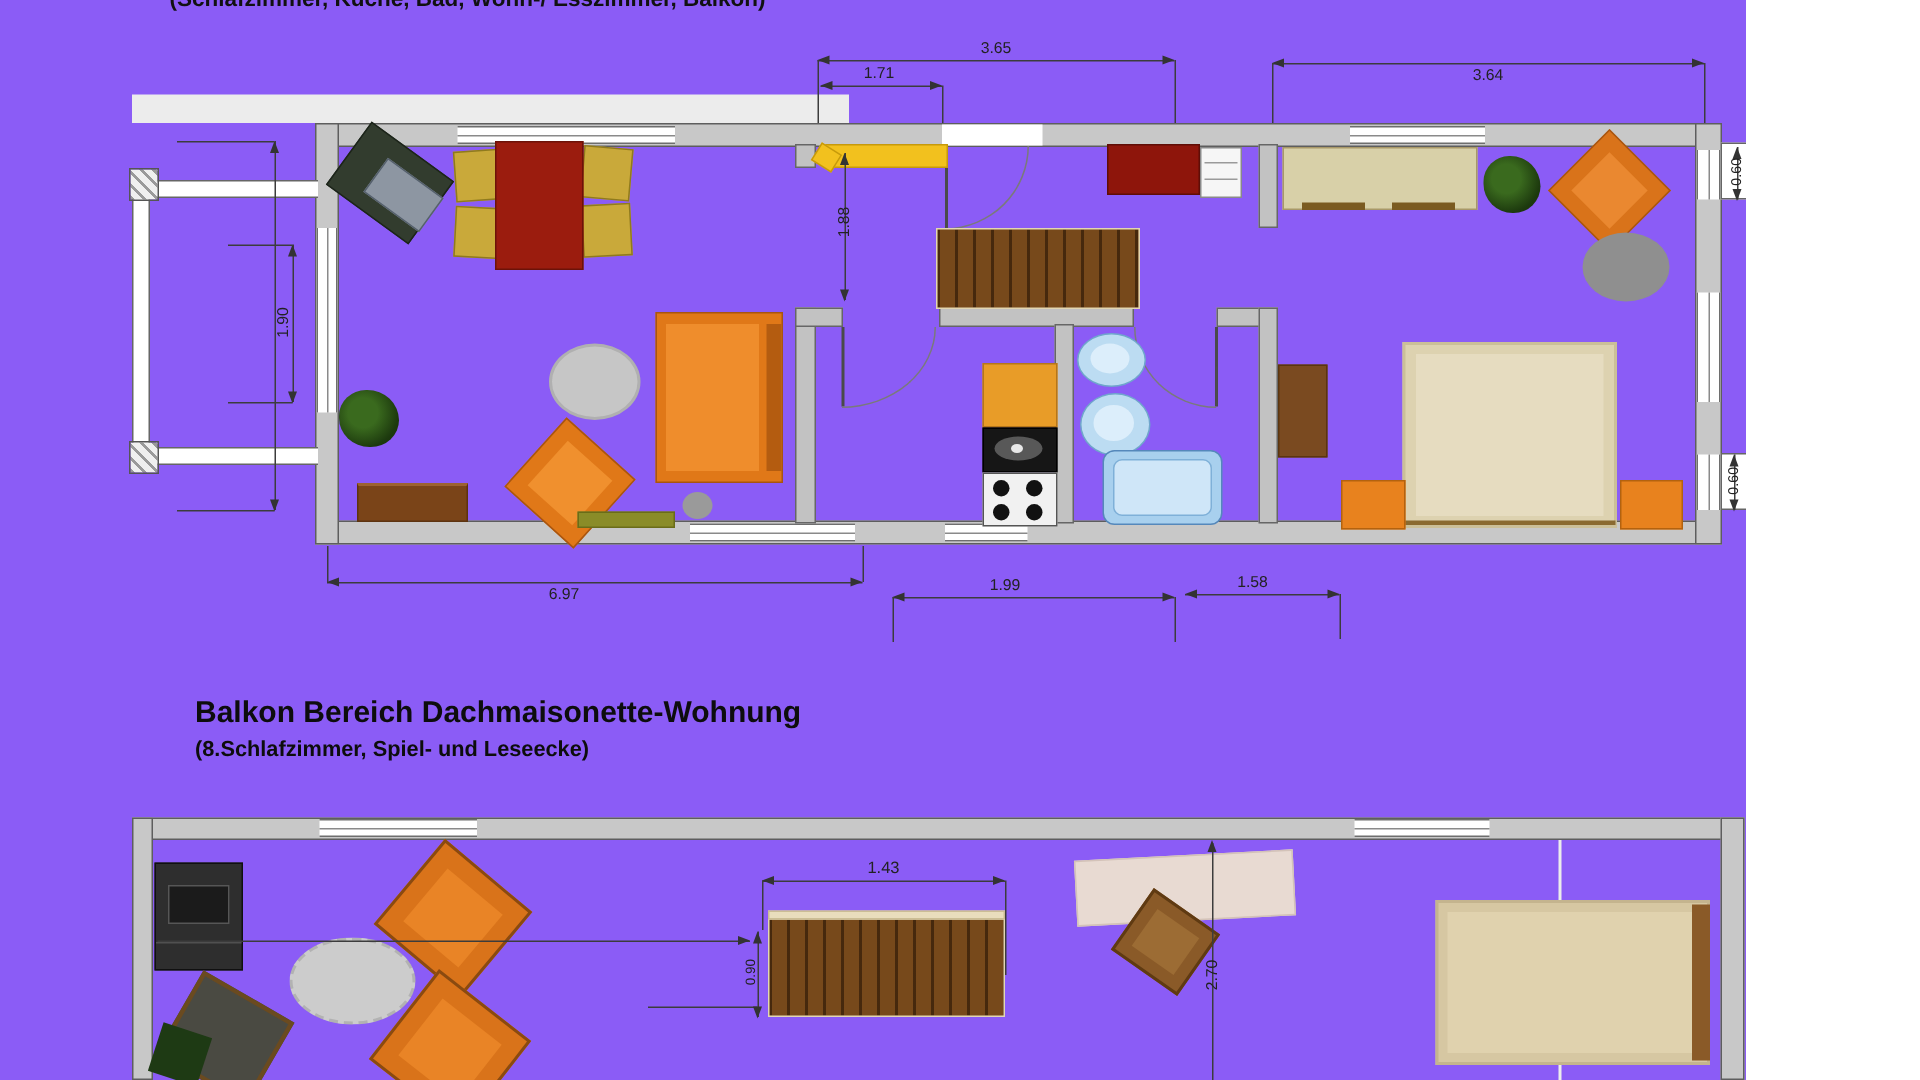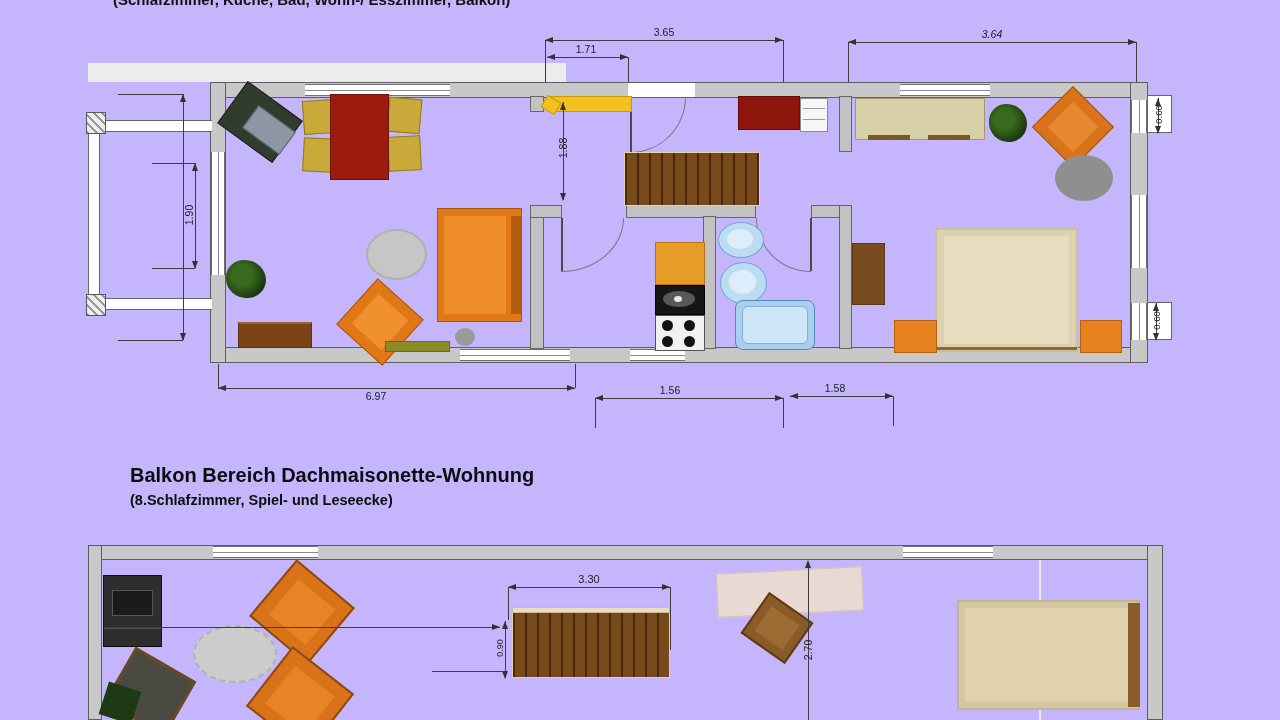--- a/index.html
+++ b/index.html
@@ -1,16 +1,16 @@
 <!DOCTYPE html>
 <html><head>
 <meta charset="utf-8">
 <style>
   html,body{margin:0;padding:0;background:#fff;}
-  .canvas{position:relative;width:1280px;height:720px;background:#c4b5fd;overflow:hidden;
+  .canvas{position:relative;width:1164px;height:720px;background:#8b5cf6;overflow:hidden;
           font-family:"Liberation Sans",sans-serif;}
   .abs{position:absolute;box-sizing:border-box;}
   
   .wall{position:absolute;box-sizing:border-box;background:#c8c8c8;border:1px solid #5e5e5e;}
   .iwall{position:absolute;box-sizing:border-box;background:#c2c2c2;border:1px solid #666;}
   
   .win-h{position:absolute;box-sizing:border-box;background:#fff linear-gradient(#8a8a8a,#8a8a8a) center/100% 1px no-repeat;
          border-top:1.5px solid #6e6e6e;border-bottom:1.5px solid #6e6e6e;}
   .win-v{position:absolute;box-sizing:border-box;background:#fff linear-gradient(#8a8a8a,#8a8a8a) center/1px 100% no-repeat;
          border-left:1.5px solid #6e6e6e;border-right:1.5px solid #6e6e6e;}
@@ -161,35 +161,35 @@
   <div class="ar l" style="left:547px;top:54px;"></div>
   <div class="ar r" style="left:620px;top:54px;"></div>
   <div class="dl" style="left:628px;top:57px;width:1px;height:25px;"></div>
   <div class="dim" style="left:566px;top:43px;width:40px;">1.71</div>
 
   <div class="dl" style="left:848px;top:42px;width:288px;height:1px;"></div>
   <div class="ar l" style="left:848px;top:39px;"></div>
   <div class="ar r" style="left:1128px;top:39px;"></div>
   <div class="dl" style="left:848px;top:42px;width:1px;height:40px;"></div>
   <div class="dl" style="left:1136px;top:42px;width:1px;height:40px;"></div>
-  <div class="dim" style="left:972px;top:28px;width:40px;font-style:italic;">3.64</div>
+  <div class="dim" style="left:972px;top:44px;width:40px;">3.64</div>
 
   <div class="dl" style="left:218px;top:388px;width:357px;height:1px;"></div>
   <div class="ar l" style="left:218px;top:385px;"></div>
   <div class="ar r" style="left:567px;top:385px;"></div>
   <div class="dl" style="left:218px;top:364px;width:1px;height:24px;"></div>
   <div class="dl" style="left:575px;top:364px;width:1px;height:24px;"></div>
   <div class="dim" style="left:356px;top:390px;width:40px;">6.97</div>
 
   <div class="dl" style="left:595px;top:398px;width:188px;height:1px;"></div>
   <div class="ar l" style="left:595px;top:395px;"></div>
   <div class="ar r" style="left:775px;top:395px;"></div>
   <div class="dl" style="left:595px;top:398px;width:1px;height:30px;"></div>
   <div class="dl" style="left:783px;top:398px;width:1px;height:30px;"></div>
-  <div class="dim" style="left:650px;top:384px;width:40px;">1.56</div>
+  <div class="dim" style="left:650px;top:384px;width:40px;">1.99</div>
 
   <div class="dl" style="left:790px;top:396px;width:103px;height:1px;"></div>
   <div class="ar l" style="left:790px;top:393px;"></div>
   <div class="ar r" style="left:885px;top:393px;"></div>
   <div class="dl" style="left:893px;top:396px;width:1px;height:30px;"></div>
   <div class="dim" style="left:815px;top:382px;width:40px;">1.58</div>
 
   <div class="dl" style="left:183px;top:94px;width:1px;height:246px;"></div>
   <div class="ar u" style="left:180px;top:94px;"></div>
   <div class="ar d" style="left:180px;top:333px;"></div>
@@ -251,19 +251,19 @@
   <div class="dl" style="left:505px;top:621px;width:1px;height:57px;"></div>
   <div class="ar u" style="left:502px;top:621px;"></div>
   <div class="ar d" style="left:502px;top:671px;"></div>
   <div class="dim v" style="left:486px;top:643px;width:28px;font-size:9px;">0.90</div>
 
   <div class="dl" style="left:508px;top:587px;width:162px;height:1px;"></div>
   <div class="ar l" style="left:508px;top:584px;"></div>
   <div class="ar r" style="left:662px;top:584px;"></div>
   <div class="dl" style="left:508px;top:587px;width:1px;height:33px;"></div>
   <div class="dl" style="left:670px;top:587px;width:1px;height:63px;"></div>
-  <div class="dim" style="left:569px;top:573px;width:40px;font-size:11px;">3.30</div>
+  <div class="dim" style="left:569px;top:573px;width:40px;font-size:11px;">1.43</div>
 
   <div class="dl" style="left:808px;top:562px;width:1px;height:158px;"></div>
   <div class="ar u" style="left:805px;top:560px;"></div>
   <div class="dim v" style="left:792px;top:644px;width:32px;">2.70</div>
 
 </div>
 
 </body></html>

